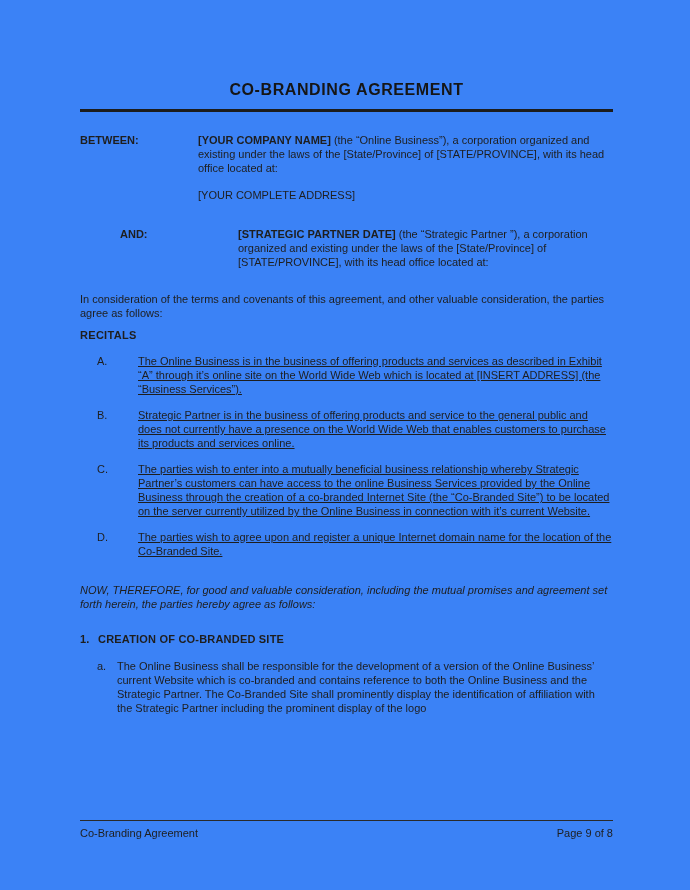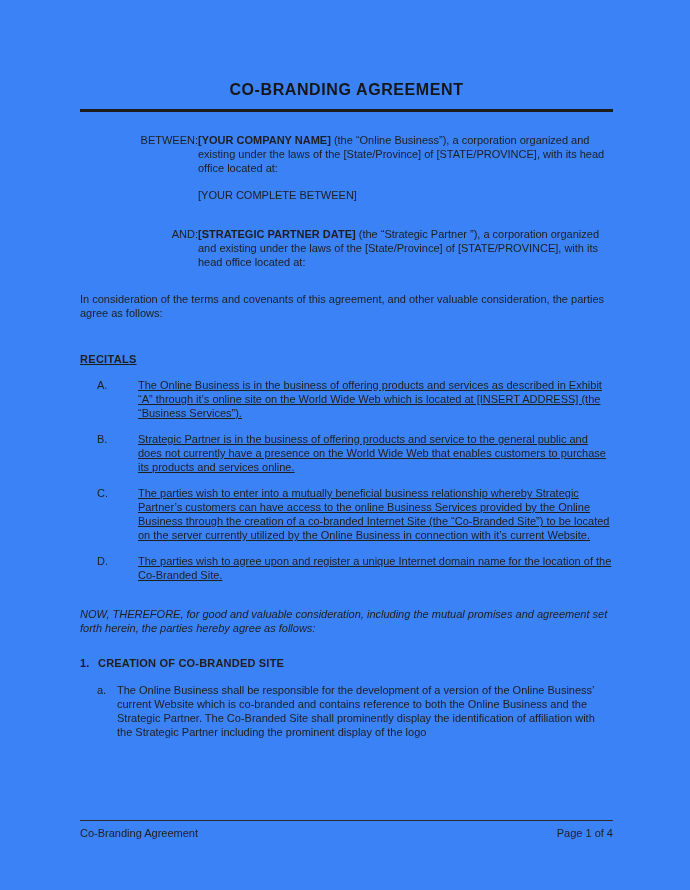--- a/index.html
+++ b/index.html
@@ -39,48 +39,47 @@
   }
   .intro {
     margin: 30px 0 0 0;
   }
   .party-block {
     display: flex;
     margin-top: 21px;
   }
   .party-block.second {
     margin-top: 25px;
+    margin-left: 40px;
   }
   .party-label {
     width: 118px;
     flex: 0 0 118px;
-    font-weight: normal;
-    text-align: right;
+    font-weight: bold;
   }
   .party-body {
     flex: 1 1 auto;
   }
   .party-desc {
     margin: 0;
   }
   .party-name {
     font-weight: bold;
     text-align: right;
   }
   .party-address {
     margin: 13px 0 0 0;
   }
   .consideration {
     margin: 23px 0 0 0;
   }
   .recitals-heading {
-    margin: 32px 0 0 0;
+    margin: 8px 0 0 0;
     font-weight: bold;
     letter-spacing: 0.3px;
-    text-decoration: underline;
   }
   .recital {
     display: flex;
     margin-top: 12px;
   }
   .recital-letter {
     flex: 0 0 41px;
     margin-left: 17px;
   }
   .recital-text {
@@ -131,21 +130,21 @@
   <div class="content">
 
     <h1 class="title">CO-BRANDING AGREEMENT</h1>
     <div class="title-rule"></div>
 
 
     <div class="party-block">
       <div class="party-label">BETWEEN:</div>
       <div class="party-body">
         <p class="party-desc"><span class="party-name">[YOUR COMPANY NAME]</span><span> (the “Online Business”), a corporation organized and existing under the laws of the [State/Province] of [STATE/PROVINCE], with its head office located at:</span></p>
-        <p class="party-address">[YOUR COMPLETE BETWEEN]</p>
+        <p class="party-address">[YOUR COMPLETE ADDRESS]</p>
       </div>
     </div>
 
     <div class="party-block second">
       <div class="party-label">AND:</div>
       <div class="party-body">
         <p class="party-desc"><span class="party-name">[STRATEGIC PARTNER DATE]</span><span> (the “Strategic Partner ”), a corporation organized and existing under the laws of the [State/Province] of [STATE/PROVINCE], with its head office located at:</span></p>
       </div>
     </div>
 
@@ -179,15 +178,15 @@
 
     <div class="sub-item">
       <span class="sub-letter">a.</span>
       <span class="sub-text">The Online Business shall be responsible for the development of a version of the Online Business’ current Website which is co-branded and contains reference to both the Online Business and the Strategic Partner. The Co-Branded Site shall prominently display the identification of affiliation with the Strategic Partner including the prominent display of the logo</span>
     </div>
 
   </div>
 
   <div class="footer">
     <span>Co-Branding Agreement</span>
-    <span>Page 1 of 4</span>
+    <span>Page 9 of 8</span>
   </div>
 </div>
 
 </body></html>

